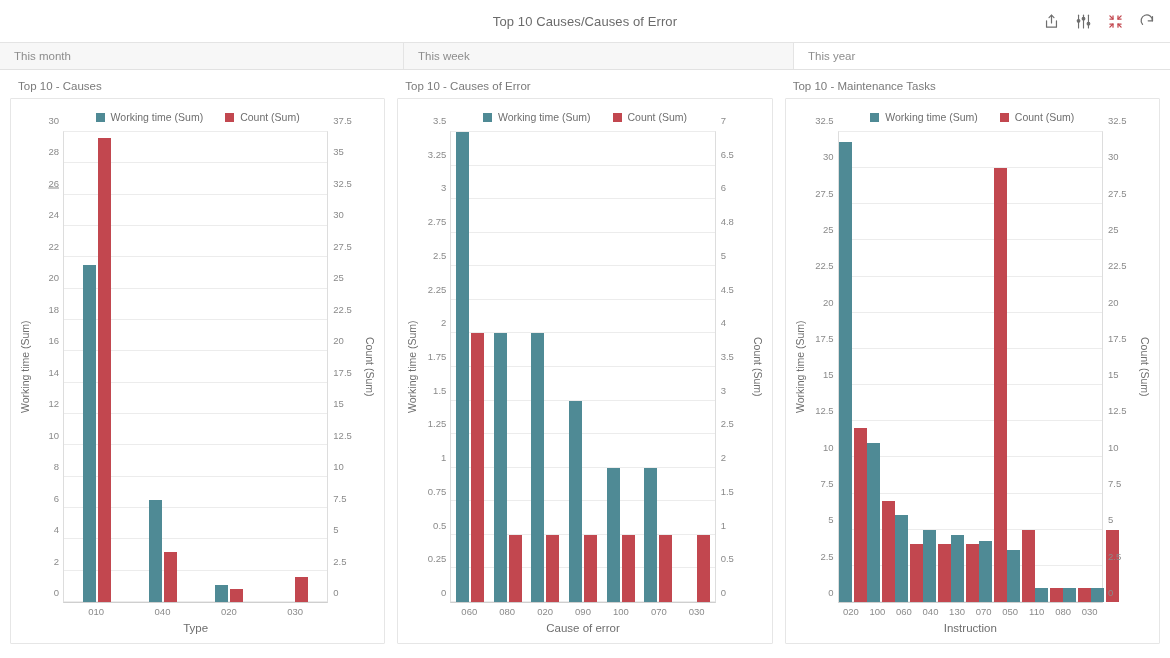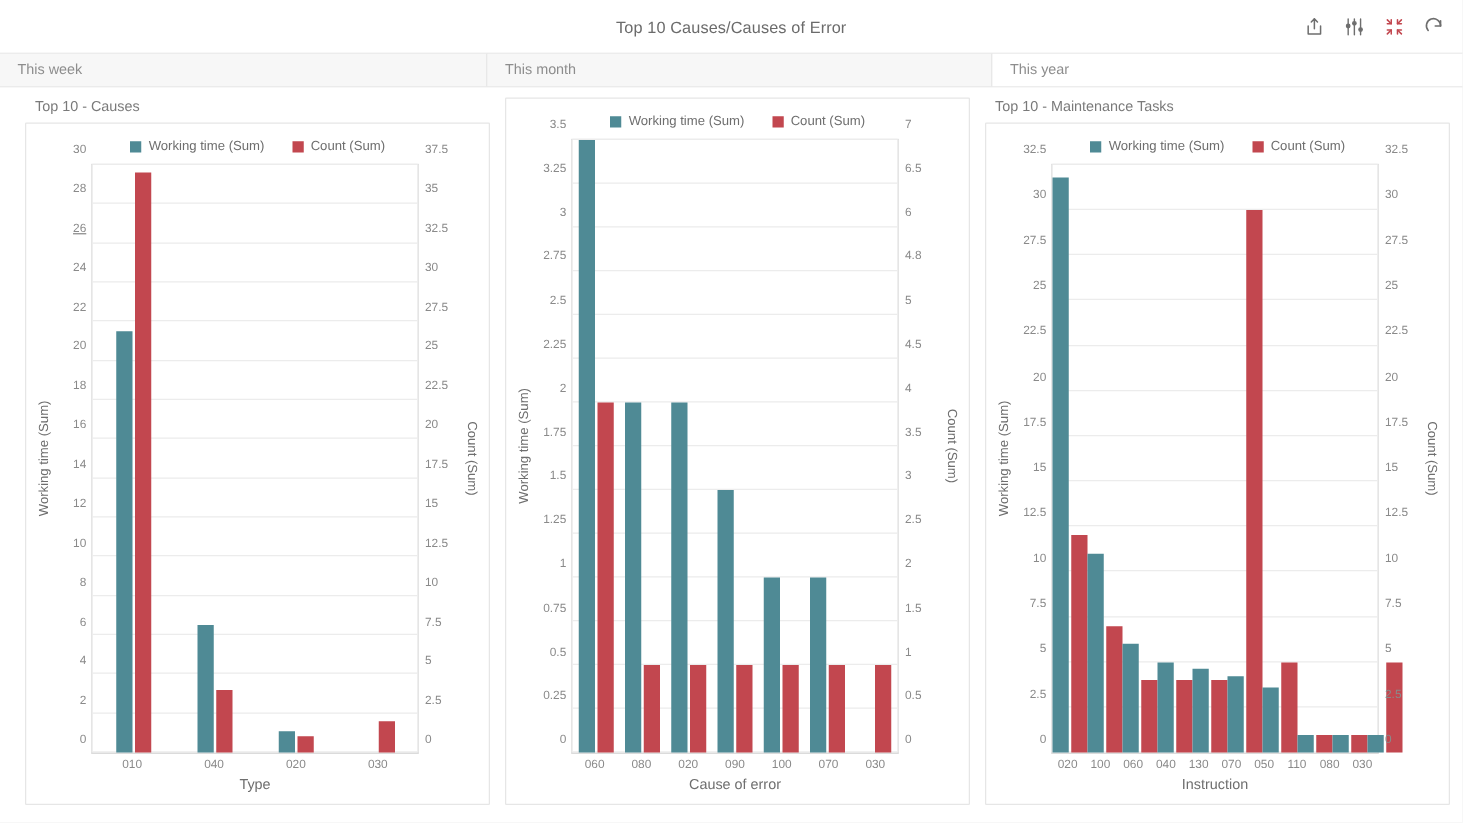--- a/index.html
+++ b/index.html
@@ -58,21 +58,21 @@
     position: relative;
   }
   .tab.tab-week  { width: 390px; }
   .tab.tab-month { width: 404px; }
   .tab.tab-year  { flex: 1 1 auto; background: #ffffff; color: #8d8d8d; border-right: none; }
 
   
   .board {
     flex: 1 1 auto;
     background: #ffffff;
-    padding: 8px 10px 14px 20px;
+    padding: 8px 10px 14px 10px;
     display: flex; gap: 12px;
   }
   .panel { flex: 1 1 0; display: flex; flex-direction: column; min-width: 0; }
   .panel-title {
     font-size: 11.5px; color: #7a7a7a;
     padding: 2px 0 6px 8px;
   }
   .panel-box {
     flex: 1 1 auto;
     border: 1px solid #e6e6e6;
@@ -207,25 +207,25 @@
       <span class="tool-icon" title="Refresh">
         <svg width="17" height="17" viewBox="0 0 24 24" fill="none" stroke="#6e6e6e" stroke-width="1.8" stroke-linecap="round" stroke-linejoin="round">
           <path d="M5 16a8 8 0 1 1 14-5"></path>
             <path d="M19 5v6h-6"></path>
         </svg>
       </span>
     </div>
   </div>
 
   <div class="tabstrip">
+    <div class="tab tab-month">
+        <span>This month</span>
+      </div>
     <div class="tab tab-week">
         <span>This week</span>
-      </div>
-    <div class="tab tab-month">
-        <span>This month</span>
       </div>
     <div class="tab tab-year">
         <span>This year</span>
       </div>
   </div>
 
   <div class="board">
 
     <div class="panel">
       <div class="panel-title">Top 10 - Causes</div>
@@ -322,20 +322,21 @@
               <div class="xtick">040</div>
               <div class="xtick">020</div>
               <div class="xtick">030</div>
             </div>
           <div class="xtitle">Type</div>
         </div>
       </div>
     </div>
 
     <div class="panel">
+      <div class="panel-title">Top 10 - Causes of Error</div>
       <div class="panel-box">
         <div class="legend">
           <div class="legend-item">
             <span class="legend-swatch" style="background:#4f8a95"></span>
             <span class="legend-label">Working time (Sum)</span>
           </div>
           <div class="legend-item">
             <span class="legend-swatch" style="background:#c2474f"></span>
             <span class="legend-label">Count (Sum)</span>
           </div>

